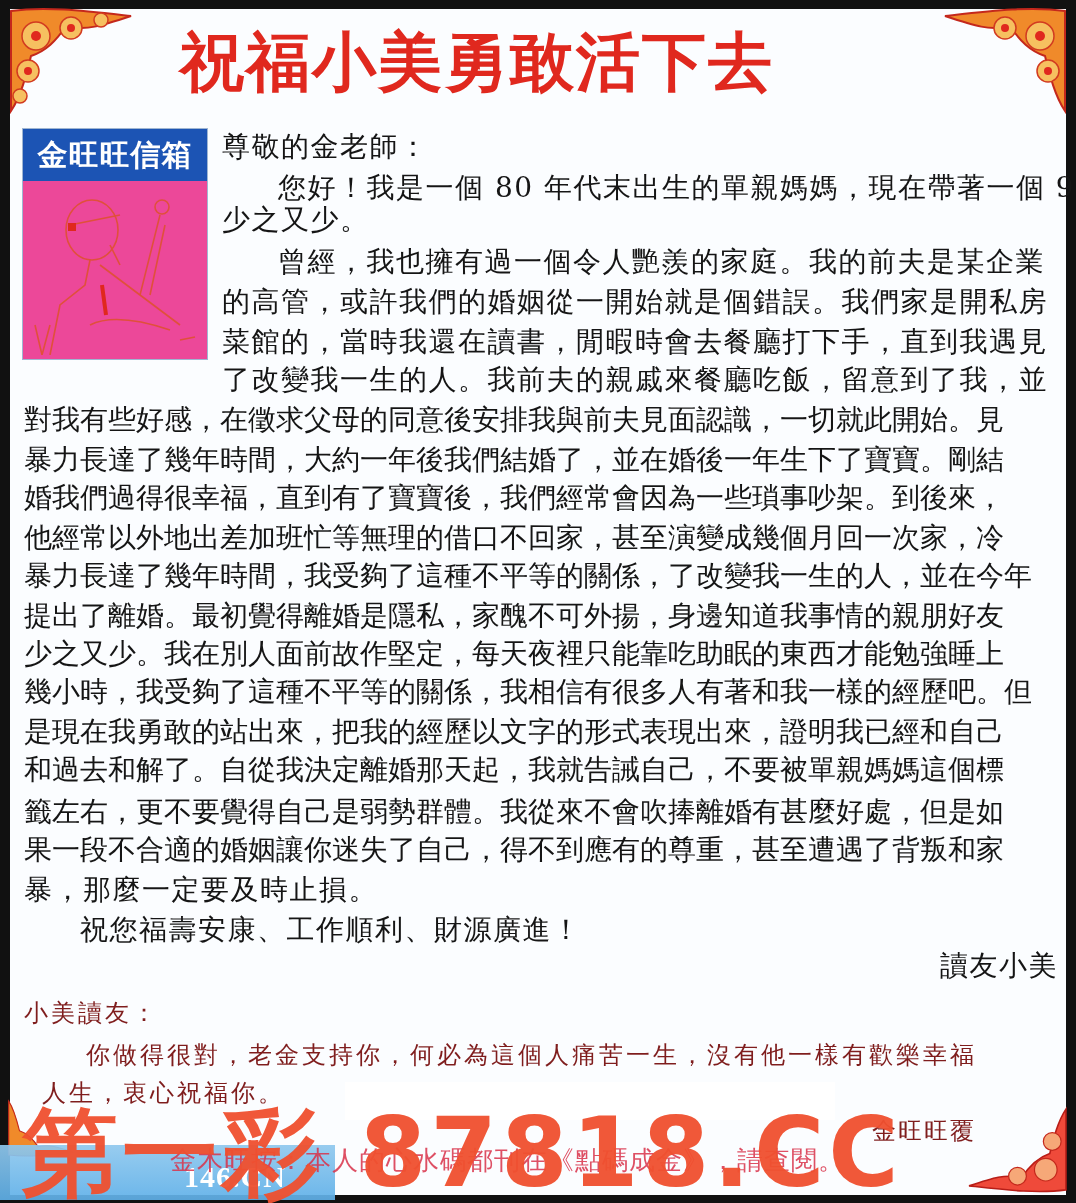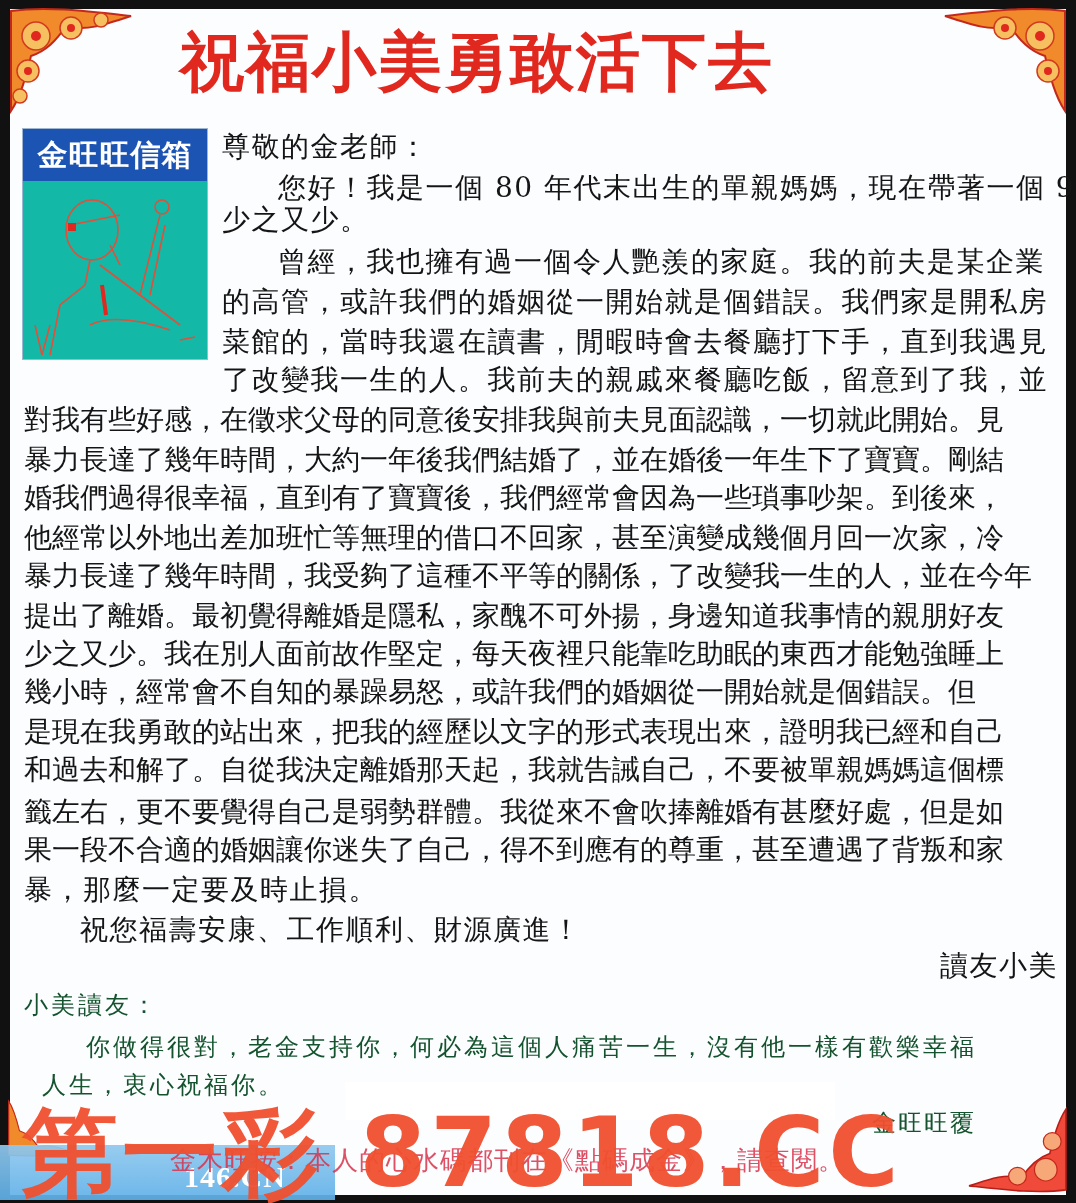--- a/index.html
+++ b/index.html
@@ -26,43 +26,44 @@
 
     .title {
       position: absolute; left: 180px; top: 12px; width: 720px; height: 100px;
       color: #e0281e; font-size: 64px; font-weight: bold; letter-spacing: 2px;
       line-height: 100px; text-align: left;
       font-family: "DejaVu Serif", "Liberation Serif", serif;
     }
 
     .mailbox {
       position: absolute; left: 22px; top: 128px; width: 184px; height: 230px;
-      border: 1px solid #9fb6d2; background: #14b8a6;
+      border: 1px solid #9fb6d2; background: #ec4899;
     }
     .mailbox-header {
       background: #1c54b4; color: #fff; height: 52px; line-height: 52px;
       font-family: "DejaVu Sans", sans-serif; font-weight: bold; font-size: 30px;
       text-align: center; letter-spacing: 1px;
     }
     .mailbox svg { display: block; margin: 4px auto 0; }
 
     .line {
       position: absolute; left: 24px; right: 20px; height: 40px;
       font-size: 28px; line-height: 40px; color: #151515;
       white-space: nowrap; letter-spacing: 1.5px;
     }
     .line.inset { left: 222px; }
     .indent { padding-left: 56px; }
     .line.right { text-align: right; right: 18px; }
 
     .reply {
       position: absolute; left: 24px; right: 36px; height: 40px;
-      font-size: 24px; line-height: 40px; color: #14532d;
+      font-size: 24px; line-height: 40px; color: #7f1d1d;
       white-space: nowrap; letter-spacing: 3px;
       font-family: "DejaVu Serif", "Liberation Serif", serif;
+      margin-top: 8px;
     }
 
     .strip {
       position: absolute; left: 0; top: 1145px; width: 335px; height: 55px;
       background: linear-gradient(#8fc8ee, #5fb0e8);
       opacity: 0.92;
     }
     .strip-logo {
       position: absolute; left: 184px; top: 1160px; color: #fff;
       font-family: "Liberation Serif", serif; font-size: 30px; font-weight: bold;
@@ -167,21 +168,21 @@
 <div class="line inset" style="top:282px">的高管，或許我們的婚姻從一開始就是個錯誤。我們家是開私房</div>
 <div class="line inset" style="top:322px">菜館的，當時我還在讀書，閒暇時會去餐廳打下手，直到我遇見</div>
 <div class="line inset" style="top:360px">了改變我一生的人。我前夫的親戚來餐廳吃飯，留意到了我，並</div>
 <div class="line" style="top:400px; letter-spacing:0px">對我有些好感，在徵求父母的同意後安排我與前夫見面認識，一切就此開始。見</div>
 <div class="line" style="top:440px; letter-spacing:0px">暴力長達了幾年時間，大約一年後我們結婚了，並在婚後一年生下了寶寶。剛結</div>
 <div class="line" style="top:478px; letter-spacing:0px">婚我們過得很幸福，直到有了寶寶後，我們經常會因為一些瑣事吵架。到後來，</div>
 <div class="line" style="top:518px; letter-spacing:0px">他經常以外地出差加班忙等無理的借口不回家，甚至演變成幾個月回一次家，冷</div>
 <div class="line" style="top:556px; letter-spacing:0px">暴力長達了幾年時間，我受夠了這種不平等的關係，了改變我一生的人，並在今年</div>
 <div class="line" style="top:596px; letter-spacing:0px">提出了離婚。最初覺得離婚是隱私，家醜不可外揚，身邊知道我事情的親朋好友</div>
 <div class="line" style="top:634px; letter-spacing:0px">少之又少。我在別人面前故作堅定，每天夜裡只能靠吃助眠的東西才能勉強睡上</div>
-<div class="line" style="top:672px; letter-spacing:0px">幾小時，經常會不自知的暴躁易怒，或許我們的婚姻從一開始就是個錯誤。但</div>
+<div class="line" style="top:672px; letter-spacing:0px">幾小時，我受夠了這種不平等的關係，我相信有很多人有著和我一樣的經歷吧。但</div>
 <div class="line" style="top:712px; letter-spacing:0px">是現在我勇敢的站出來，把我的經歷以文字的形式表現出來，證明我已經和自己</div>
 <div class="line" style="top:750px; letter-spacing:0px">和過去和解了。自從我決定離婚那天起，我就告誡自己，不要被單親媽媽這個標</div>
 <div class="line" style="top:792px; letter-spacing:0px">籤左右，更不要覺得自己是弱勢群體。我從來不會吹捧離婚有甚麼好處，但是如</div>
 <div class="line" style="top:830px; letter-spacing:0px">果一段不合適的婚姻讓你迷失了自己，得不到應有的尊重，甚至遭遇了背叛和家</div>
 <div class="line" style="top:870px">暴，那麼一定要及時止損。</div>
 <div class="line indent" style="top:910px">祝您福壽安康、工作順利、財源廣進！</div>
 <div class="line right" style="top:946px">讀友小美</div>
 
 <div class="reply" style="top:985px">小美讀友：</div>
 <div class="reply indent" style="top:1027px; padding-left:62px">你做得很對，老金支持你，何必為這個人痛苦一生，沒有他一樣有歡樂幸福</div>

